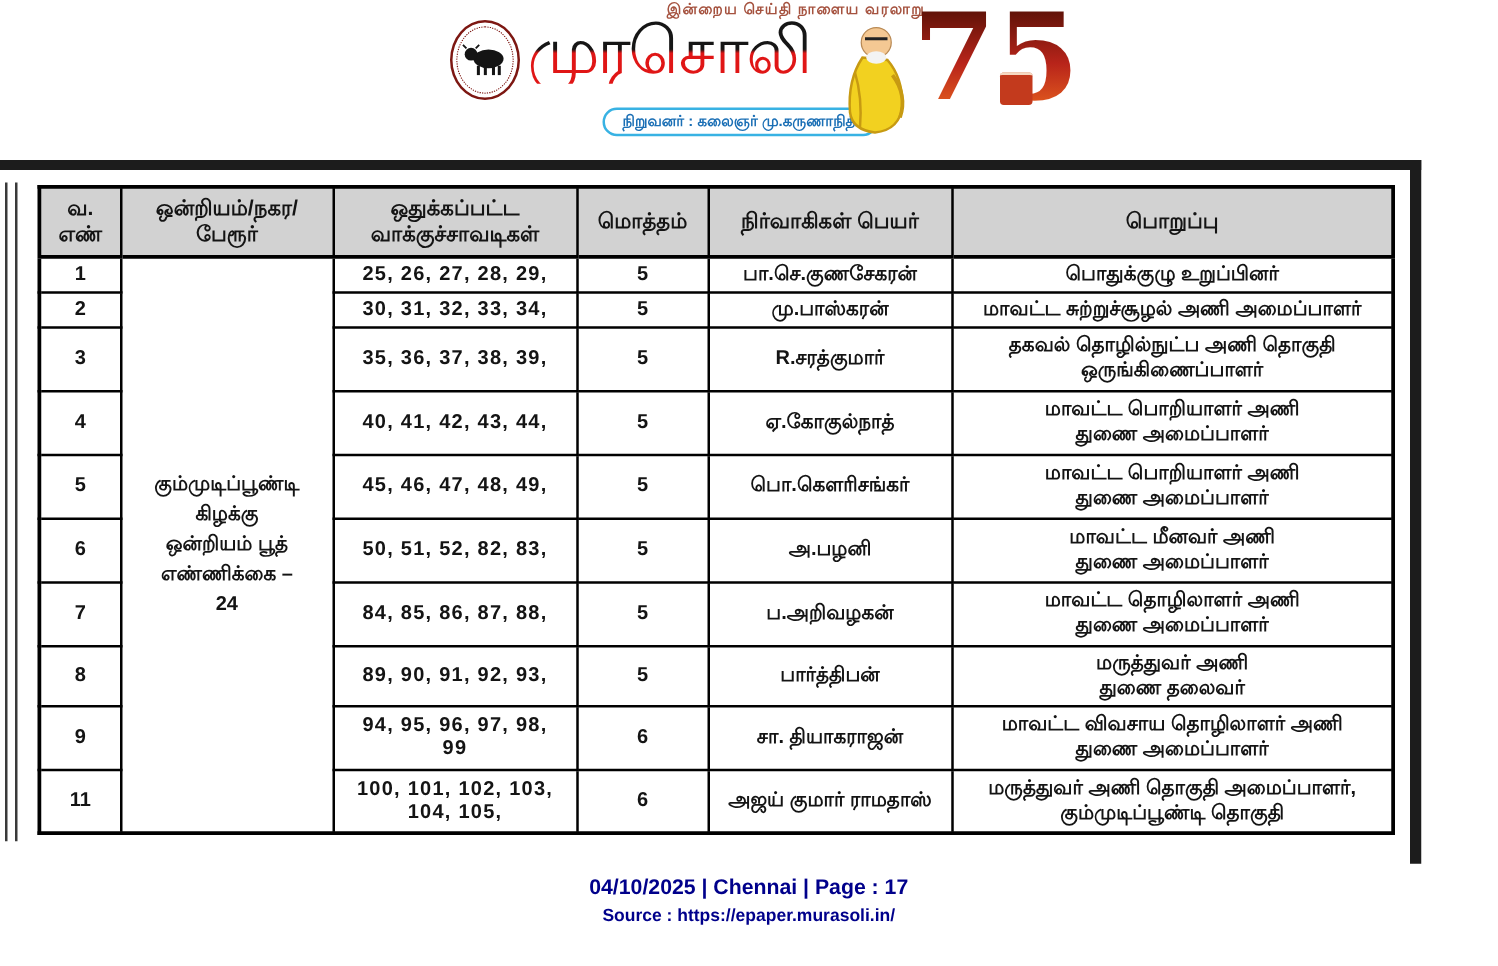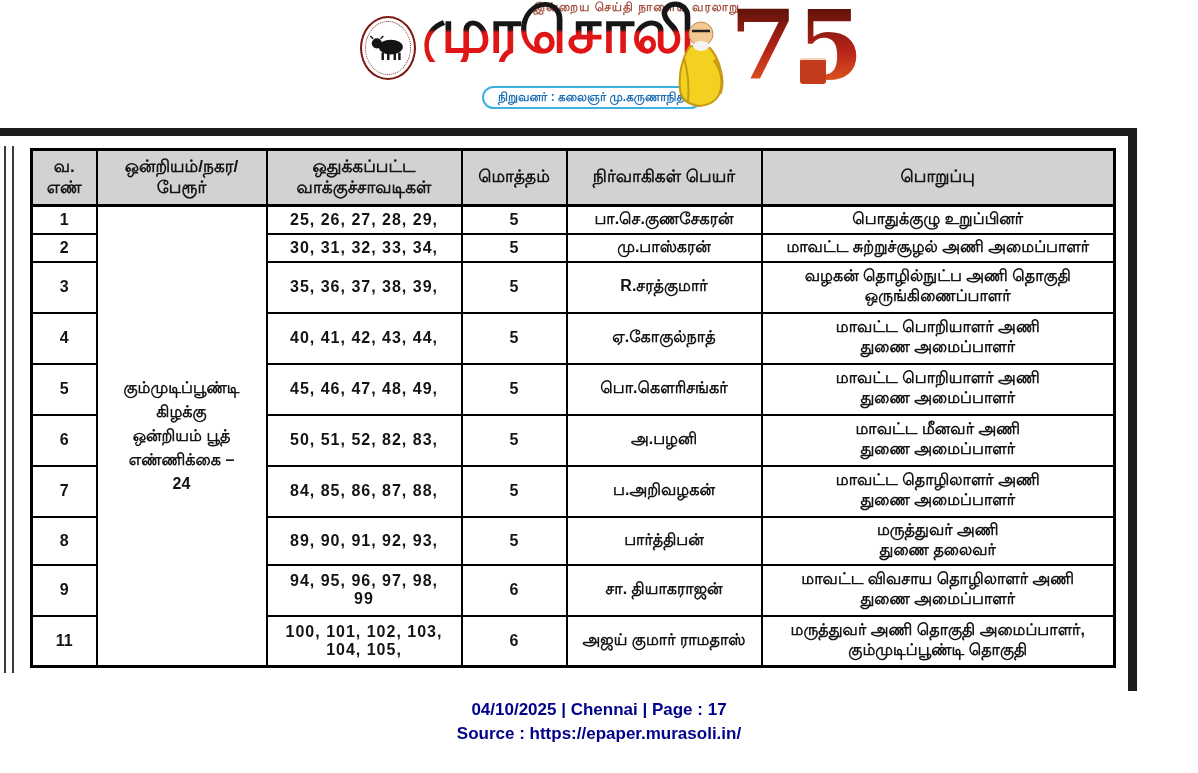--- a/index.html
+++ b/index.html
@@ -22,22 +22,22 @@
   .bull-logo {
     position: absolute; top: 16px; left: 8px; width: 56px; height: 64px;
     border: 2px solid #7d1712; border-radius: 50%пят; border-radius: 50%;
     background: #fff; display: flex; align-items: center; justify-content: center;
   }
   .bull-logo .inner-ring {
     width: 46px; height: 54px; border-radius: 50%;
     border: 1px dotted #7d1712; display: flex; align-items: center; justify-content: center;
   }
   .mast-title {
-    position: absolute; top: 0; left: 70px;
-    font-size: 62px; font-weight: bold; line-height: 1.0; letter-spacing: -2px;
+    position: absolute; top: 15px; left: 70px;
+    font-size: 52px; font-weight: normal; line-height: 1.0; letter-spacing: -2px;
     background: linear-gradient(180deg, #161616 47%, #e01616 53%);
     -webkit-background-clip: text; background-clip: text; color: transparent;
     white-space: nowrap;
   }
   .founder-oval {
     position: absolute; top: 86px; left: 130px; padding: 2px 14px;
     border: 2px solid #38b2e3; border-radius: 16px; background: #fff;
     font-size: 12px; font-weight: bold; color: #1b6fb5; white-space: nowrap;
   }
   .mast-figure { position: absolute; top: 18px; left: 318px; }
@@ -87,21 +87,21 @@
   tbody tr { height: 51px; }
   tbody tr:nth-child(1), tbody tr:nth-child(2) { height: 28px; }
   tbody tr:nth-child(8) { height: 48px; }
 
   
   .page-footer {
     position: absolute; top: 700px; left: 0; width: 1198px;
     text-align: center; color: #00008b; font-weight: bold;
   }
   .page-footer .line1 { font-size: 17px; margin-bottom: 4px; }
-  .page-footer .line2 { font-size: 17px; }
+  .page-footer .line2 { font-size: 14px; }
 </style>
 </head>
 <body>
 
 <div class="masthead">
   <div class="mast-tagline">இன்றைய செய்தி நாளைய வரலாறு</div>
 
   <div class="bull-logo">
     <div class="inner-ring">
       <svg width="38" height="26" viewBox="0 0 40 28">
@@ -181,21 +181,21 @@
           <td class="cell-booths">30, 31, 32, 33, 34,</td>
           <td class="cell-total">5</td>
           <td class="cell-name">மு.பாஸ்கரன்</td>
           <td class="cell-role">மாவட்ட சுற்றுச்சூழல் அணி அமைப்பாளர்</td>
         </tr>
         <tr>
           <td class="cell-serial">3</td>
           <td class="cell-booths">35, 36, 37, 38, 39,</td>
           <td class="cell-total">5</td>
           <td class="cell-name">R.சரத்குமார்</td>
-          <td class="cell-role">வழகன் தொழில்நுட்ப அணி தொகுதி
+          <td class="cell-role">தகவல் தொழில்நுட்ப அணி தொகுதி
 ஒருங்கிணைப்பாளர்</td>
         </tr>
         <tr>
           <td class="cell-serial">4</td>
           <td class="cell-booths">40, 41, 42, 43, 44,</td>
           <td class="cell-total">5</td>
           <td class="cell-name">ஏ.கோகுல்நாத்</td>
           <td class="cell-role">மாவட்ட பொறியாளர் அணி
 துணை அமைப்பாளர்</td>
         </tr>

